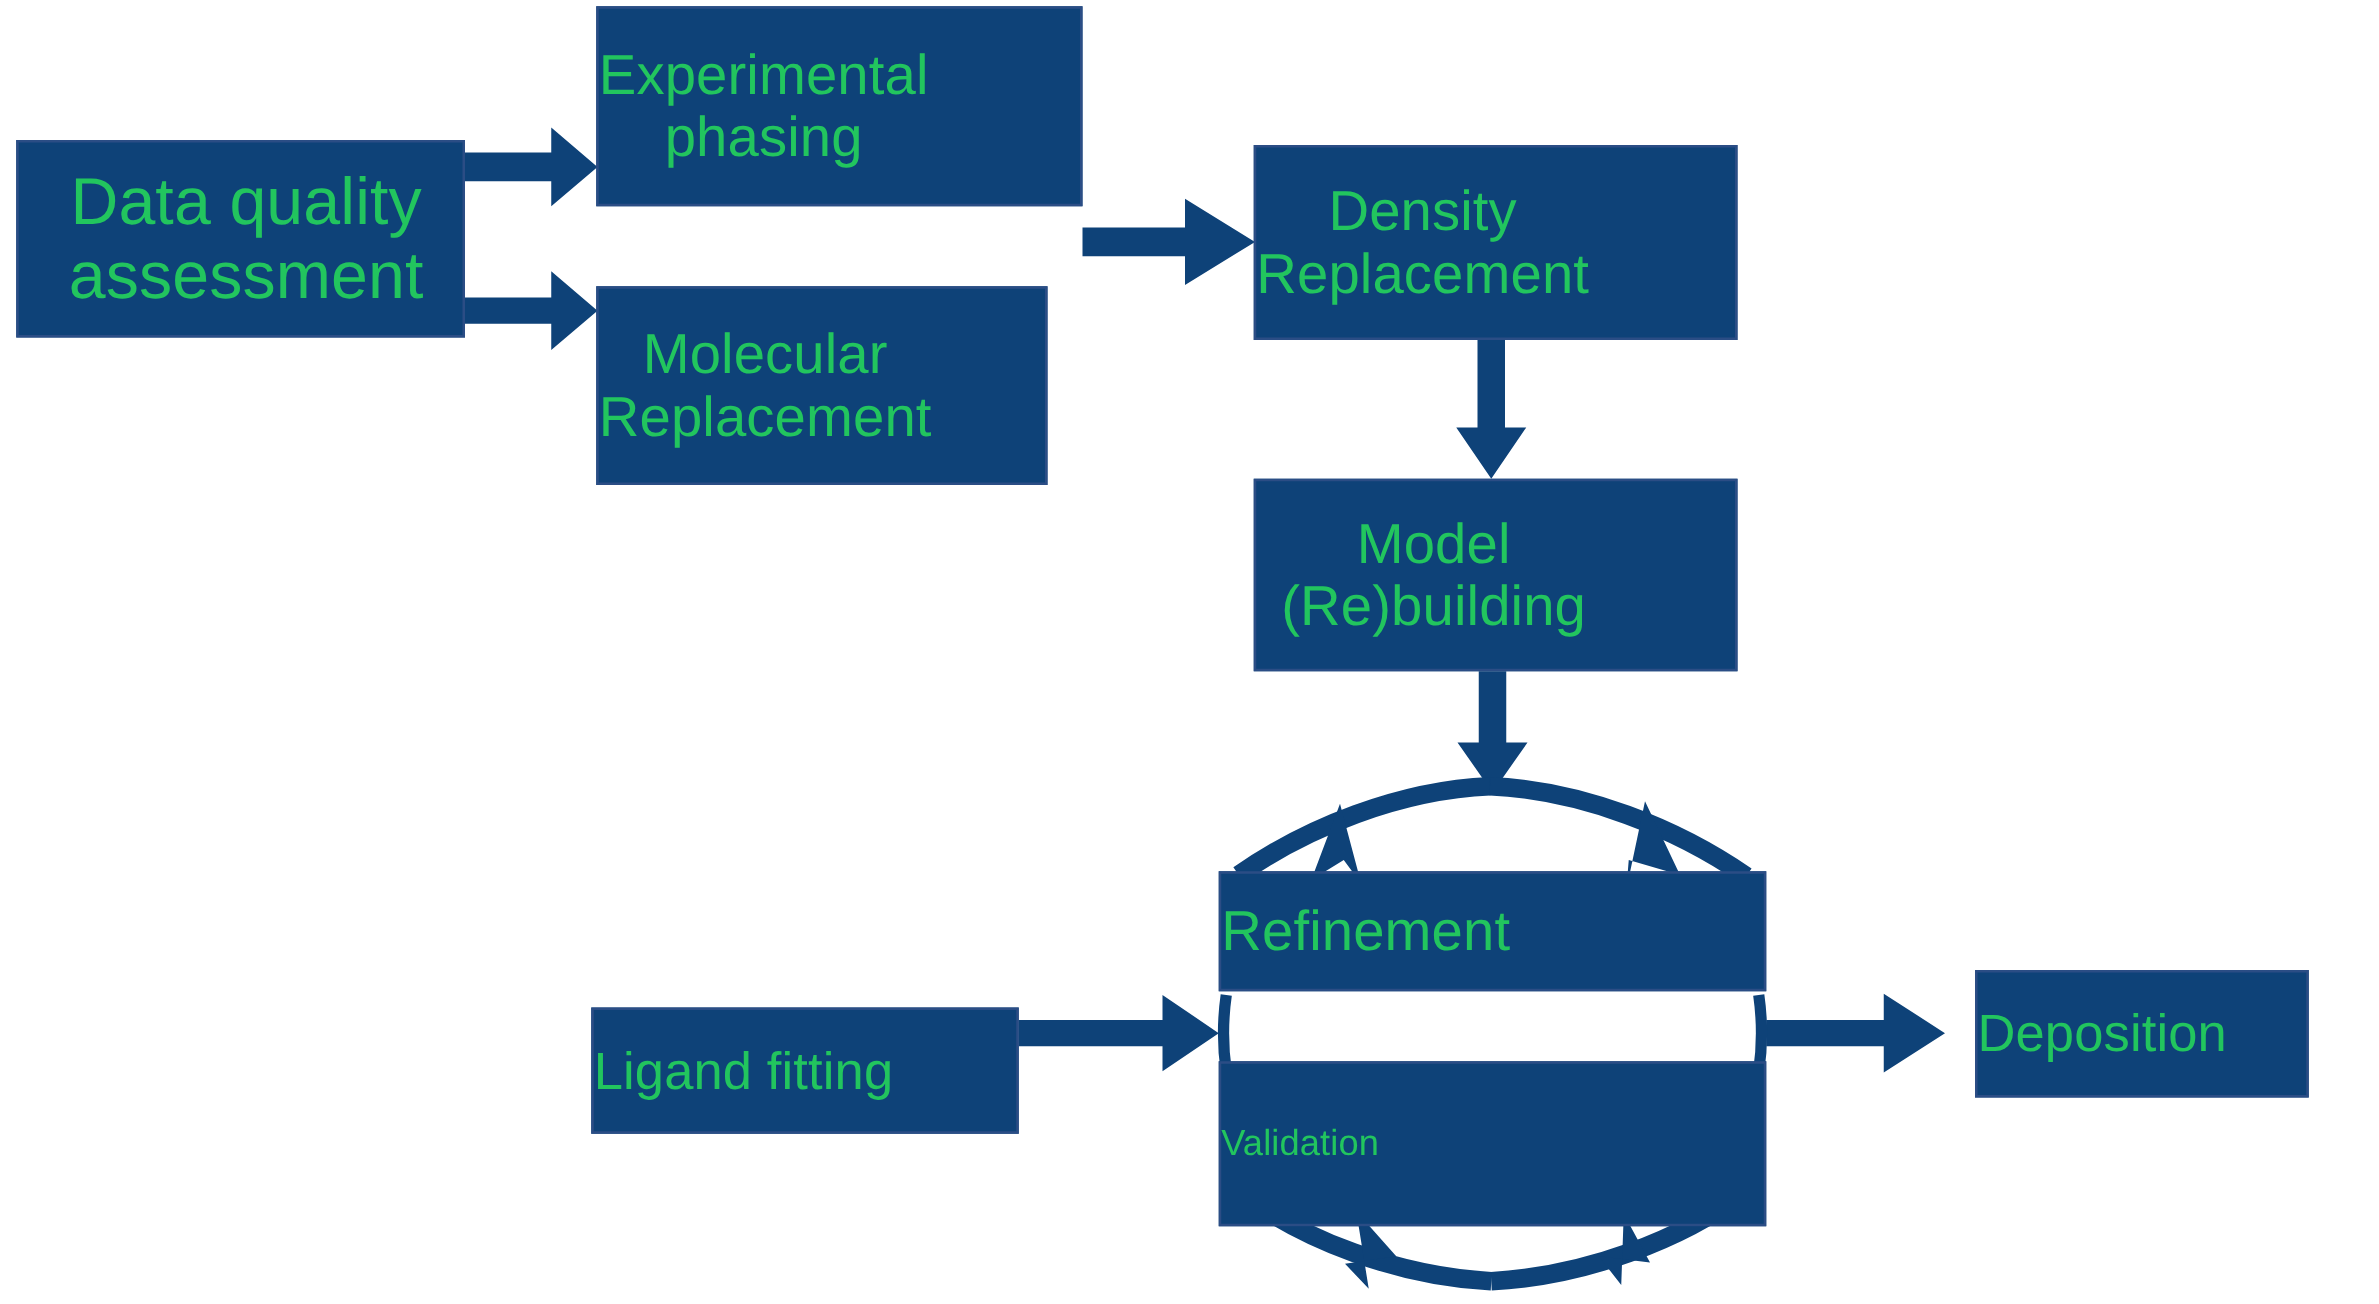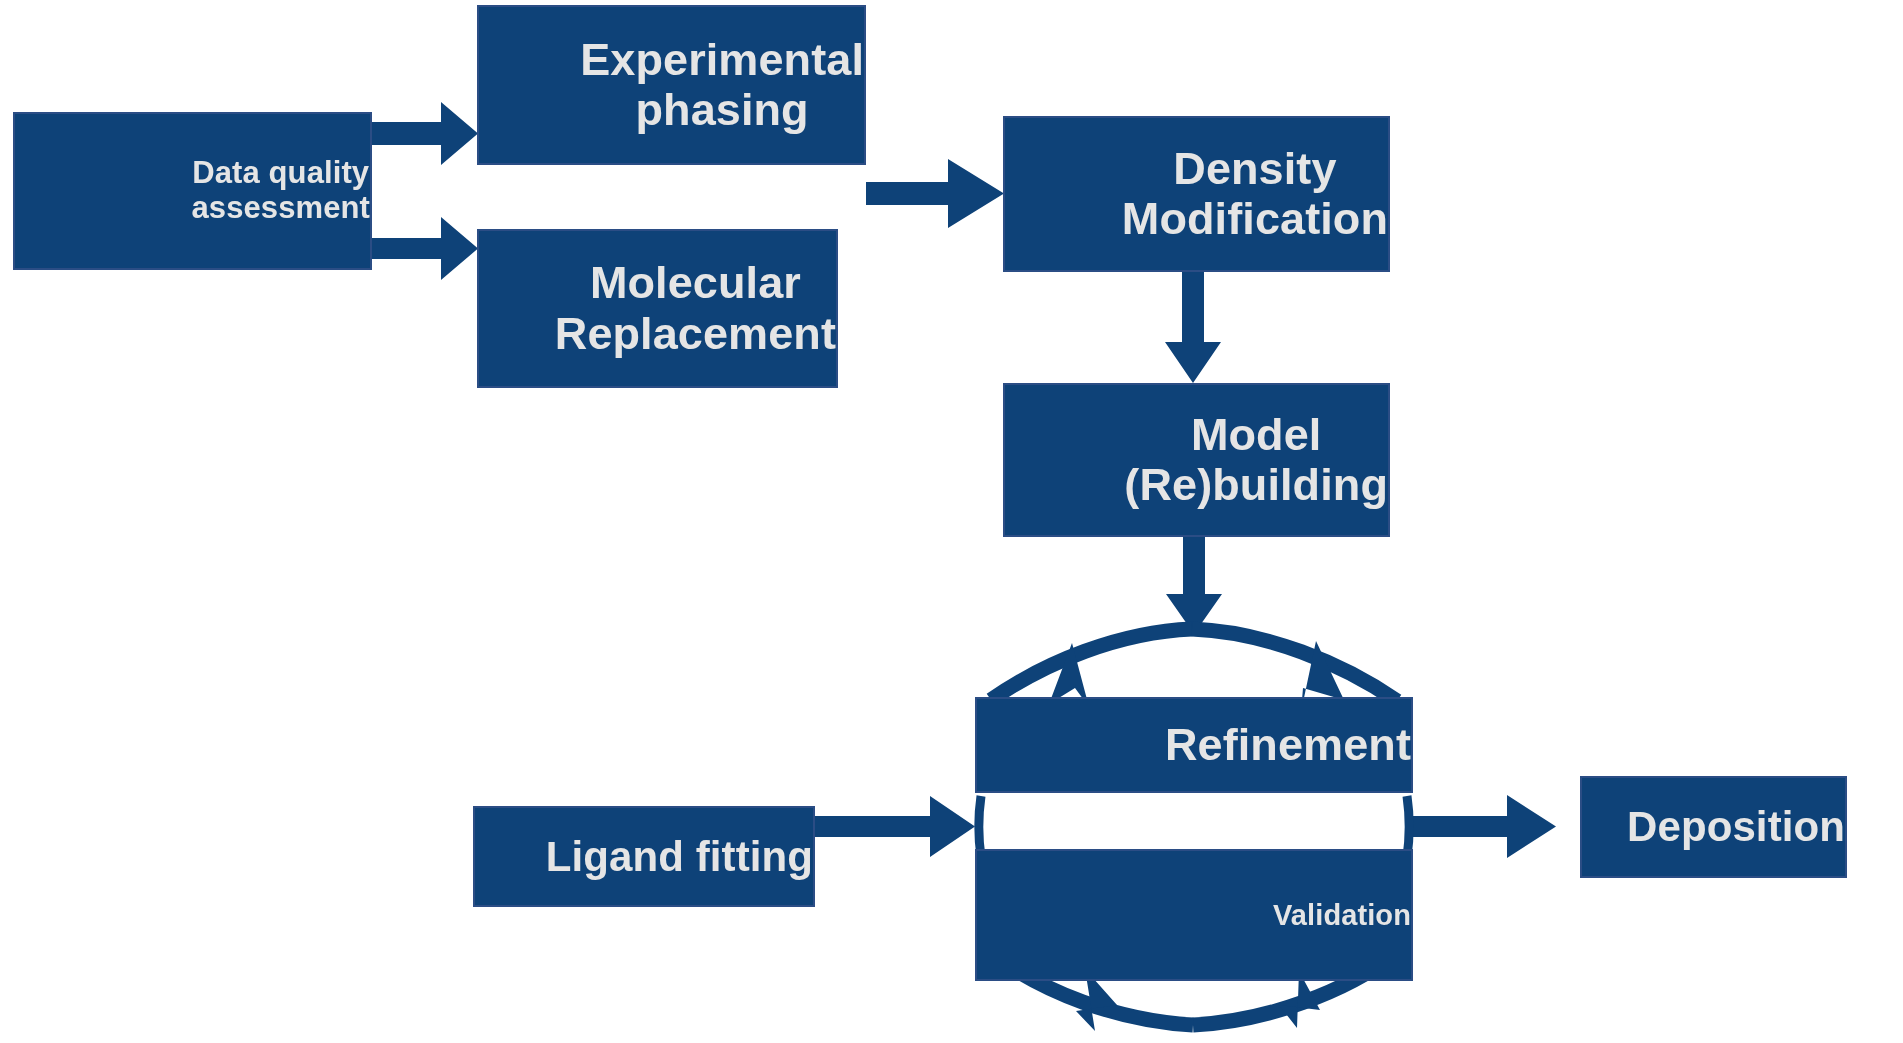--- a/index.html
+++ b/index.html
@@ -9,34 +9,34 @@
     overflow:hidden;
     position:relative;
   }
   #stage{position:absolute;left:0;top:0;width:1903px;height:1043px;}
   #svg-layer{position:absolute;left:0;top:0;width:1903px;height:1043px;}
   .node{
     position:absolute;
     background:#0E4278;
     border:2px solid #2B4D85;
     box-sizing:border-box;
-    color:#e5e5e5;
+    color:#22c55e;
     display:flex;
     align-items:center;
-    justify-content:flex-end;
+    justify-content:flex-start;
     text-align:center;
     line-height:1.12;
-    font-weight:700;
+    font-weight:400;
     letter-spacing:.1px;
     -webkit-font-smoothing:antialiased;
   }
   .node span{display:block;white-space:pre-line;}
 
   
-  #n-dataquality   {left:13px;  top:112px; width:359px; height:158px; font-size:31px;}
+  #n-dataquality   {left:13px;  top:112px; width:359px; height:158px; font-size:53px;padding-left:40px;}
   #n-expphasing    {left:477px; top:5px;   width:389px; height:160px; font-size:45px;}
   #n-molrep        {left:477px; top:229px; width:361px; height:159px; font-size:45px;}
   #n-density       {left:1003px;top:116px; width:387px; height:156px; font-size:45px;}
   #n-model         {left:1003px;top:383px; width:387px; height:154px; font-size:45px;padding-left:20px;}
   #n-refinement    {left:975px; top:697px; width:438px; height:96px; font-size:45px;}
   #n-validation    {left:975px; top:849px; width:438px; height:132px; font-size:29px;}
   #n-ligand        {left:473px; top:776px; width:342px; height:101px; font-size:42px;margin-top:30px;}
   #n-deposition    {left:1558px;top:776px; width:267px; height:102px; font-size:42px;margin-left:22px;}
 </style>
 </head>
@@ -86,21 +86,21 @@
 phasing</span>
   </div>
 
   <div class="node" id="n-molrep">
     <span>Molecular
 Replacement</span>
   </div>
 
   <div class="node" id="n-density">
     <span>Density
-Modification</span>
+Replacement</span>
   </div>
 
   <div class="node" id="n-model">
     <span>Model
 (Re)building</span>
   </div>
 
   <div class="node" id="n-refinement">
     <span>Refinement</span>
   </div>

